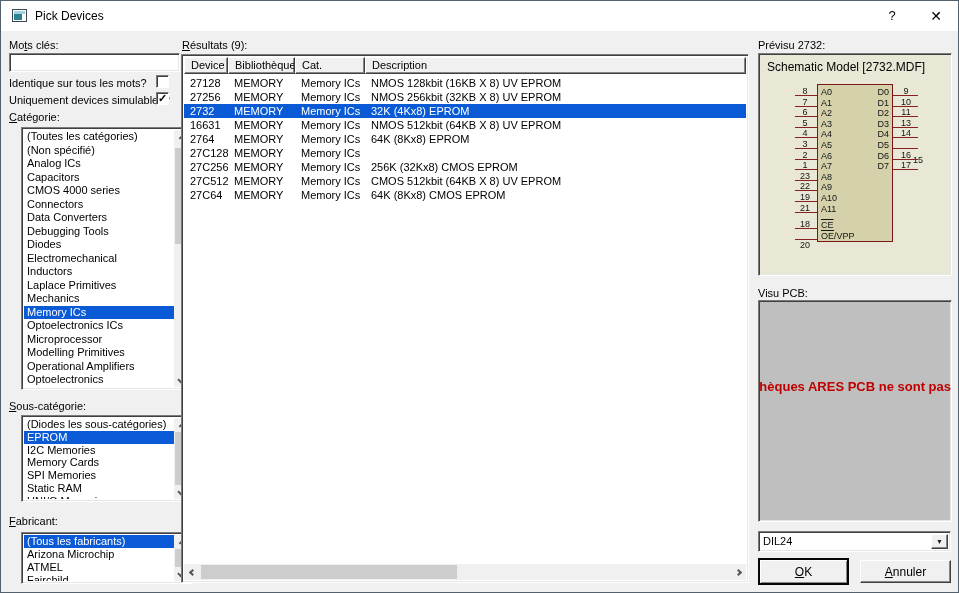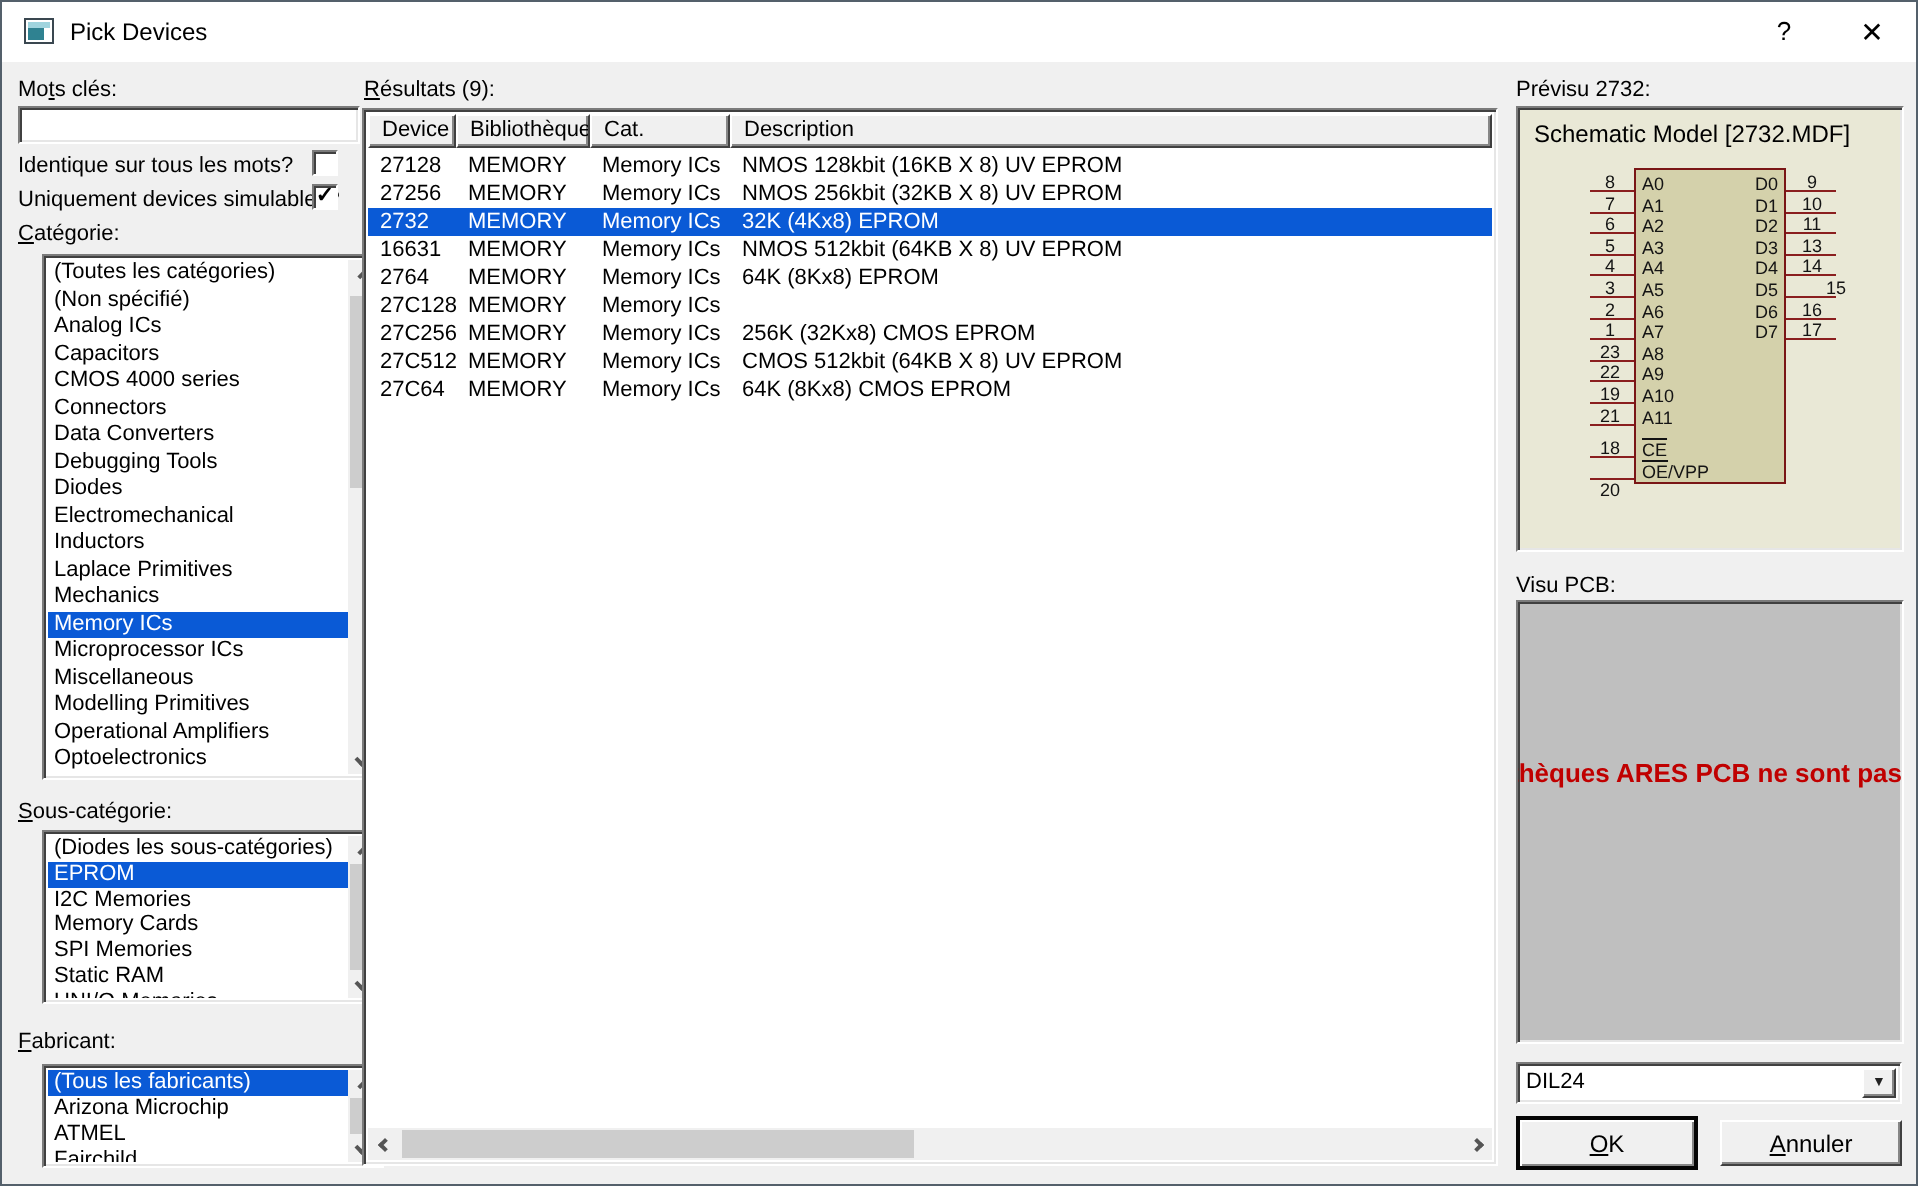--- a/index.html
+++ b/index.html
@@ -129,22 +129,22 @@
         <div class="list-item">CMOS 4000 series</div>
         <div class="list-item">Connectors</div>
         <div class="list-item">Data Converters</div>
         <div class="list-item">Debugging Tools</div>
         <div class="list-item">Diodes</div>
         <div class="list-item">Electromechanical</div>
         <div class="list-item">Inductors</div>
         <div class="list-item">Laplace Primitives</div>
         <div class="list-item">Mechanics</div>
         <div class="list-item selected">Memory ICs</div>
-        <div class="list-item">Microprocessor ICs</div>
-        <div class="list-item">Miscellaneous</div>
+        <div class="list-item">Optoelectronics ICs</div>
+        <div class="list-item">Microprocessor</div>
         <div class="list-item">Modelling Primitives</div>
         <div class="list-item">Operational Amplifiers</div>
         <div class="list-item">Optoelectronics</div>
         <div class="list-item">PICAXE</div>
       </div>
     <div class="vscroll">
       <div class="sb-btn">
           <i class="chev up"></i>
         </div>
       <div class="sb-track">
@@ -327,21 +327,21 @@
       <span class="pin-wire" style="left: 134px; top: 62.2px; width: 25px;"></span>
       <span class="pin-num" style="left: 135px; top: 53.2px;">11</span>
       <span class="pin-label rt" style="left: 92px; top: 64.8px;">D3</span>
       <span class="pin-wire" style="left: 134px; top: 72.8px; width: 25px;"></span>
       <span class="pin-num" style="left: 135px; top: 63.8px;">13</span>
       <span class="pin-label rt" style="left: 92px; top: 75.4px;">D4</span>
       <span class="pin-wire" style="left: 134px; top: 83.4px; width: 25px;"></span>
       <span class="pin-num" style="left: 135px; top: 74.4px;">14</span>
       <span class="pin-label rt" style="left: 92px; top: 86px;">D5</span>
       <span class="pin-wire" style="left: 134px; top: 94px; width: 25px;"></span>
-      <span class="pin-num" style="left: 135px; top: 85px; margin-left: 12px;">15</span>
+      <span class="pin-num" style="left: 135px; top: 101px; margin-left: 12px;">15</span>
       <span class="pin-label rt" style="left: 92px; top: 96.6px;">D6</span>
       <span class="pin-wire" style="left: 134px; top: 104.6px; width: 25px;"></span>
       <span class="pin-num" style="left: 135px; top: 95.6px;">16</span>
       <span class="pin-label rt" style="left: 92px; top: 107.2px;">D7</span>
       <span class="pin-wire" style="left: 134px; top: 115.2px; width: 25px;"></span>
       <span class="pin-num" style="left: 135px; top: 106.2px;">17</span>
       <span class="pin-num" style="left: 34px; top: 165px;">18</span>
       <span class="pin-wire" style="left: 36px; top: 174px; width: 22px;"></span>
       <span class="pin-label" style="left: 62px; top: 166px;"><span class="ol">CE</span></span>
       <span class="pin-num" style="left: 34px; top: 186px;">20</span>

